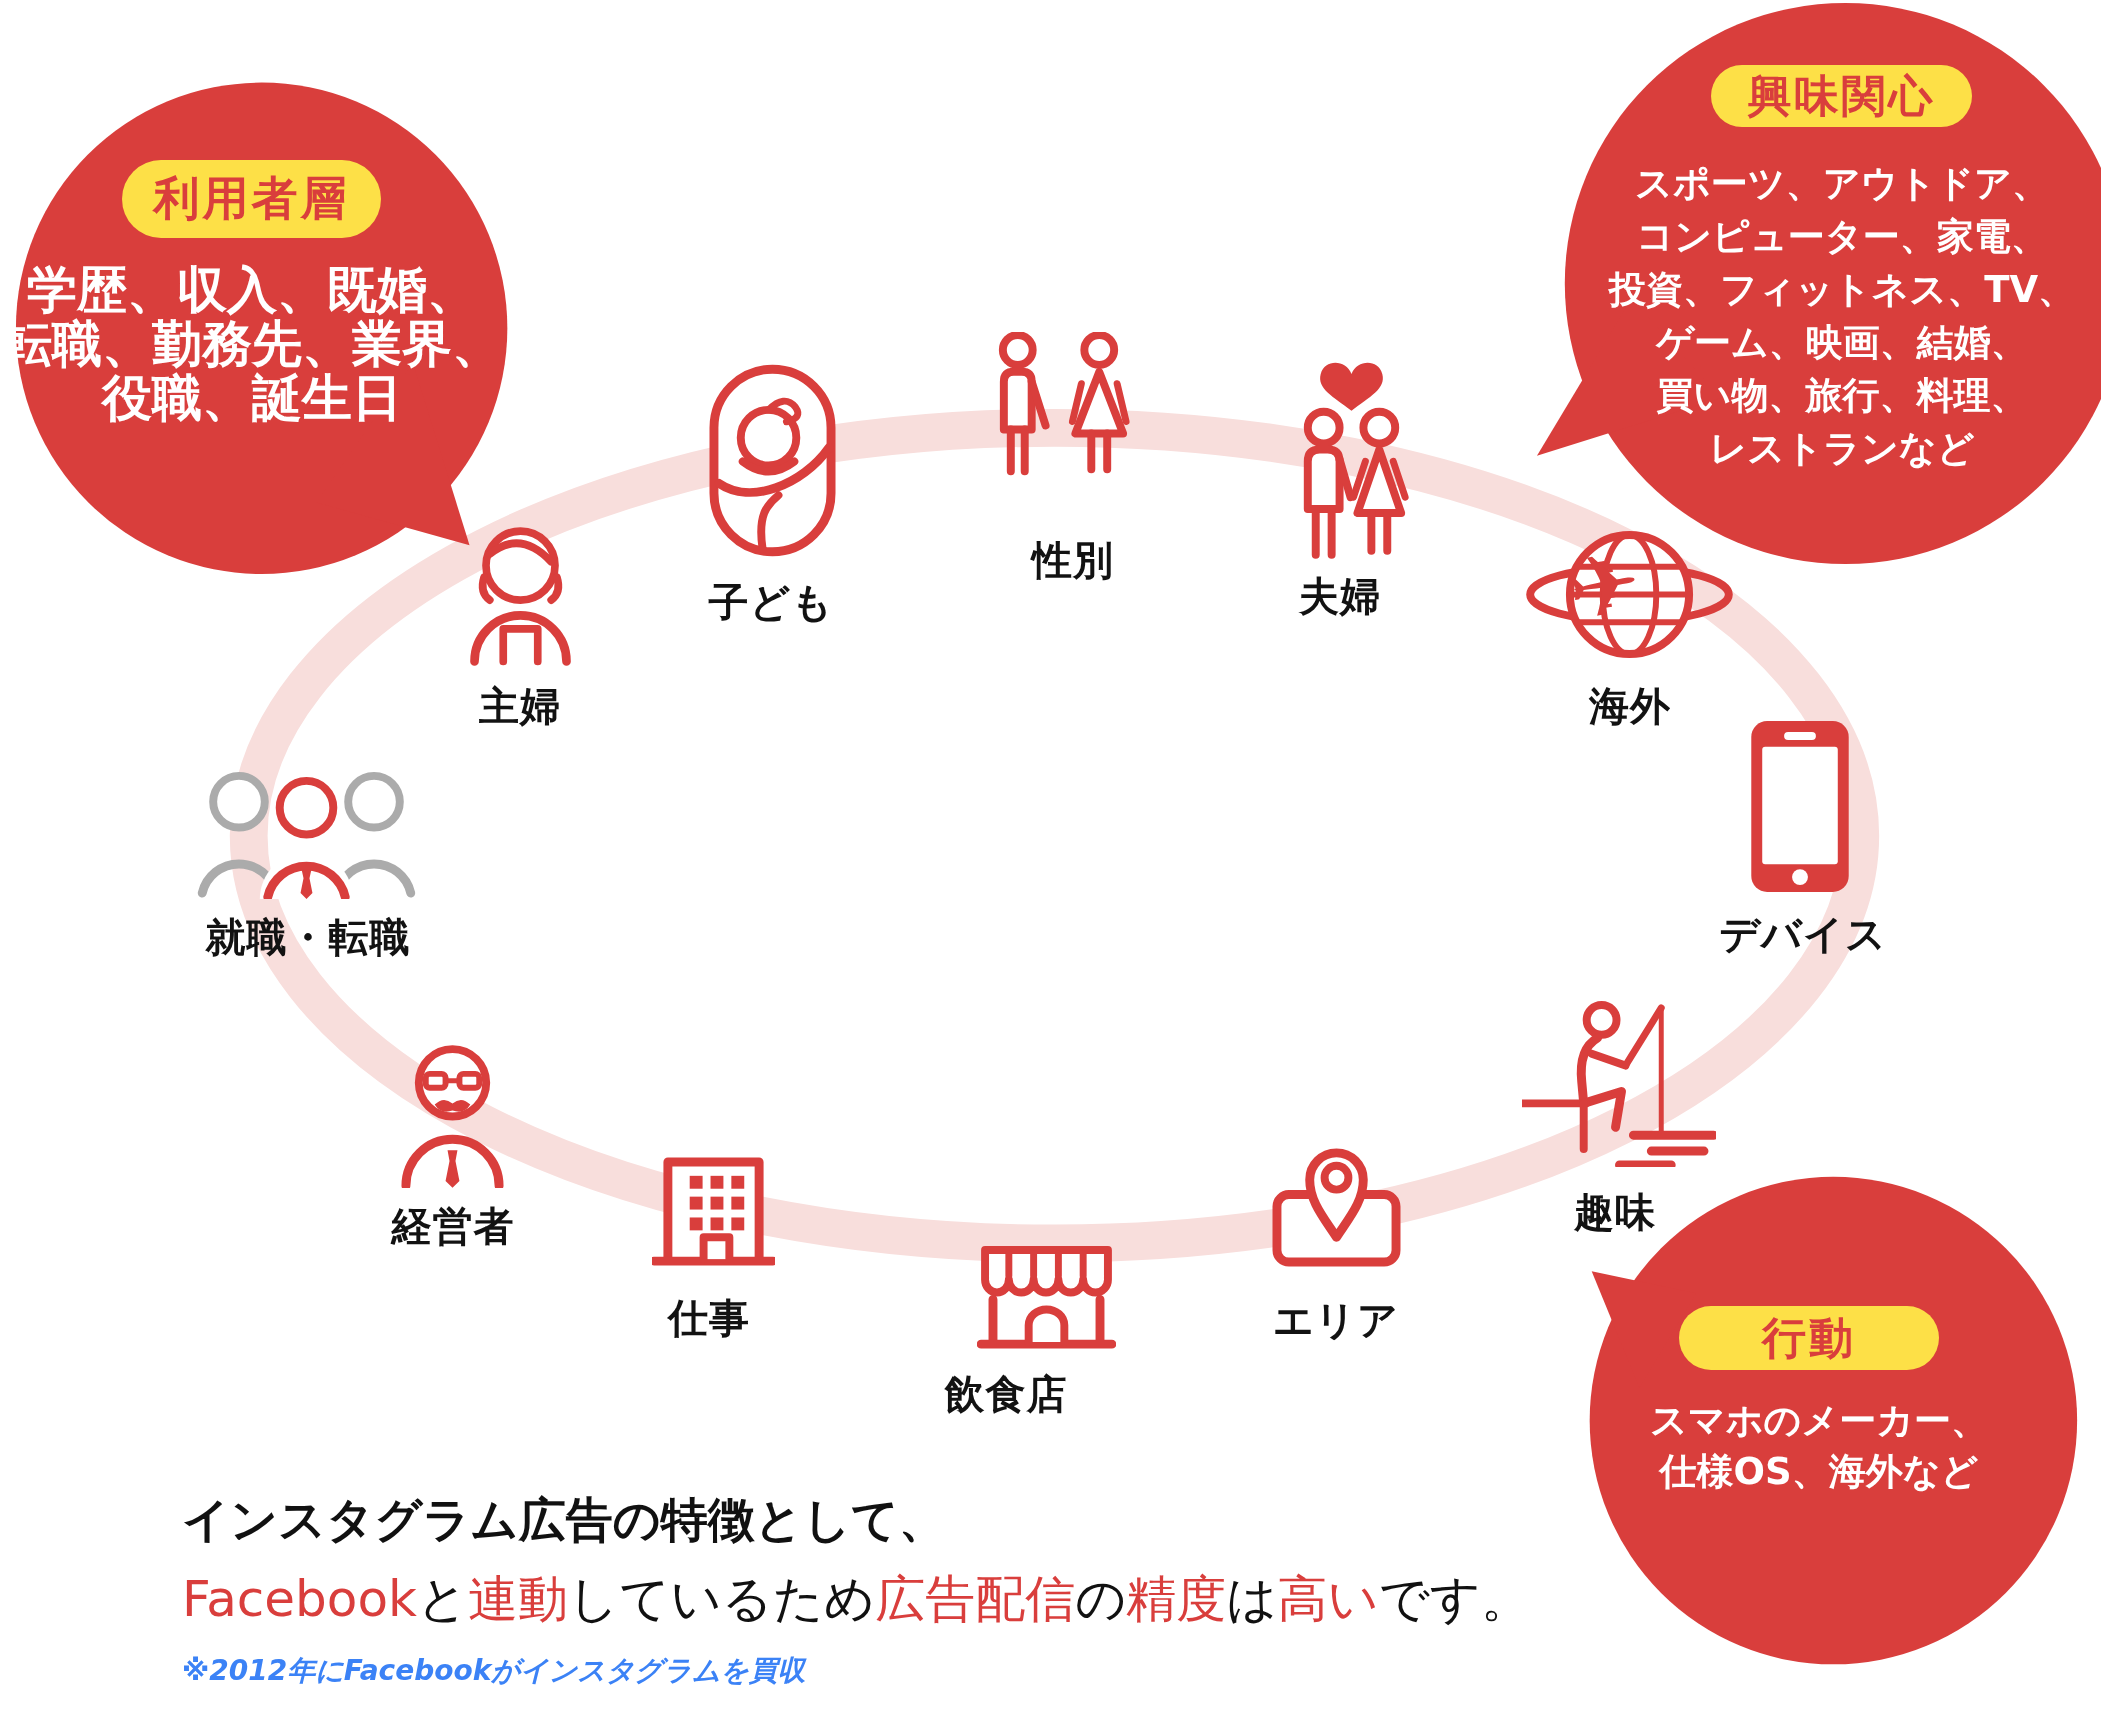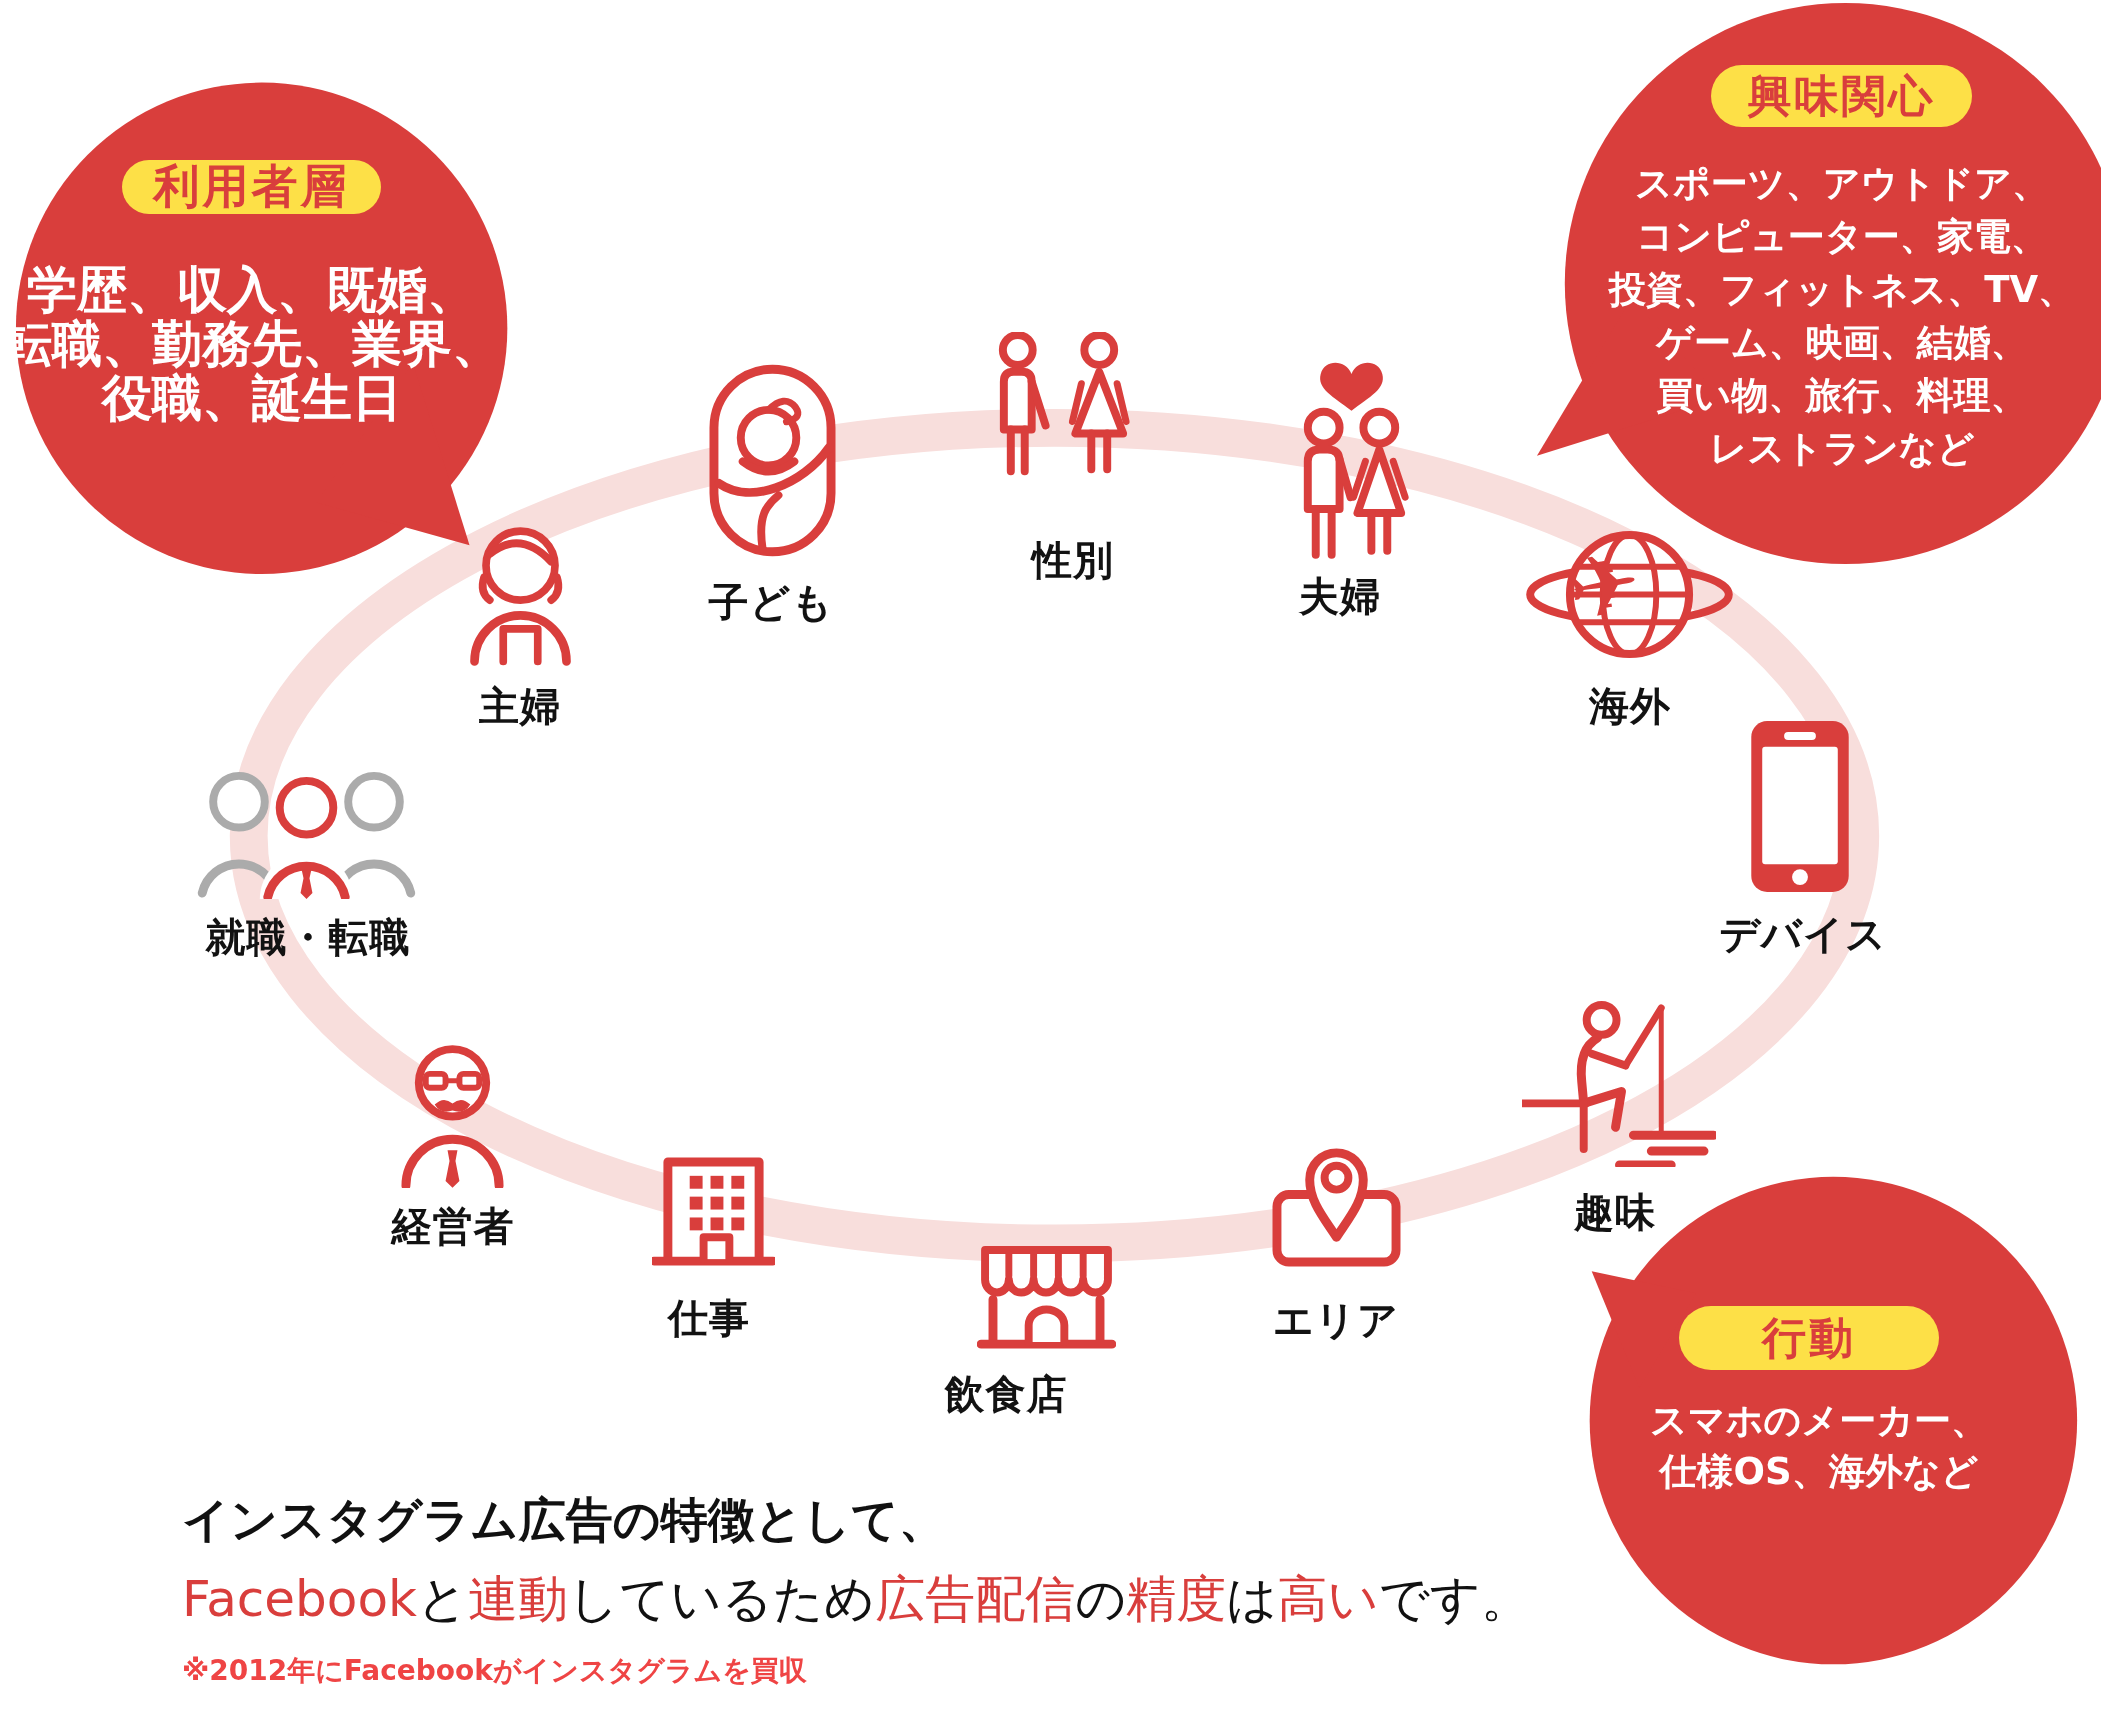--- a/index.html
+++ b/index.html
@@ -20,22 +20,22 @@
   .bubble-text{position:absolute;transform:translateX(-50%);text-align:center;color:#ffffff;
                font-weight:bold;white-space:nowrap;}
   .bt-tl{font-size:50px;line-height:54px;}
   .bt-tr{font-size:37px;line-height:53px;}
   .bt-br{font-size:37px;line-height:51px;}
   
   .footer-line1{position:absolute;left:182px;top:1489px;font-size:47px;font-weight:bold;color:#111;
                 white-space:nowrap;}
   .footer-line2{position:absolute;left:182px;top:1566px;font-size:50px;font-weight:normal;
                 white-space:nowrap;}
-  .footer-note{position:absolute;left:182px;top:1652px;font-size:28px;font-weight:bold;color:#ef4444;
-               white-space:nowrap;}
+  .footer-note{position:absolute;left:182px;top:1652px;font-size:28px;font-weight:bold;color:#3b82f6;
+               white-space:nowrap;font-style:italic;}
   .seg-red{color:#D93E3C;}
   .seg-black{color:#111111;}
   
   .plane{position:absolute;left:1568px;top:543px;font-size:86px;font-weight:bold;color:#D93E3C;
          transform:rotate(-10deg);line-height:1;}
 </style>
 </head>
 <body>
 
 <div class="canvas">
@@ -52,21 +52,21 @@
     <g fill="#D93E3C">
       <circle cx="1855" cy="285" r="282"></circle>
       <polygon points="1640,300 1545,458 1730,400"></polygon>
     </g>
     <g fill="#D93E3C">
       <circle cx="1843" cy="1428" r="245"></circle>
       <polygon points="1600,1278 1705,1300 1648,1395"></polygon>
     </g>
   </svg>
 
-  <div class="pill pill-large" style="left:122px;top:160px;width:259px;height:54px;">
+  <div class="pill pill-large" style="left:122px;top:160px;width:259px;height:78px;">
     <span>利用者層</span>
   </div>
   <div class="bubble-text bt-tl" style="left:252px;top:263px;">
     <div>学歴、収入、既婚、</div>
     <div>転職、勤務先、業界、</div>
     <div>役職、誕生日</div>
   </div>
 
   <div class="pill pill-mid" style="left:1711px;top:65px;width:261px;height:62px;">
     <span>興味関心</span>

